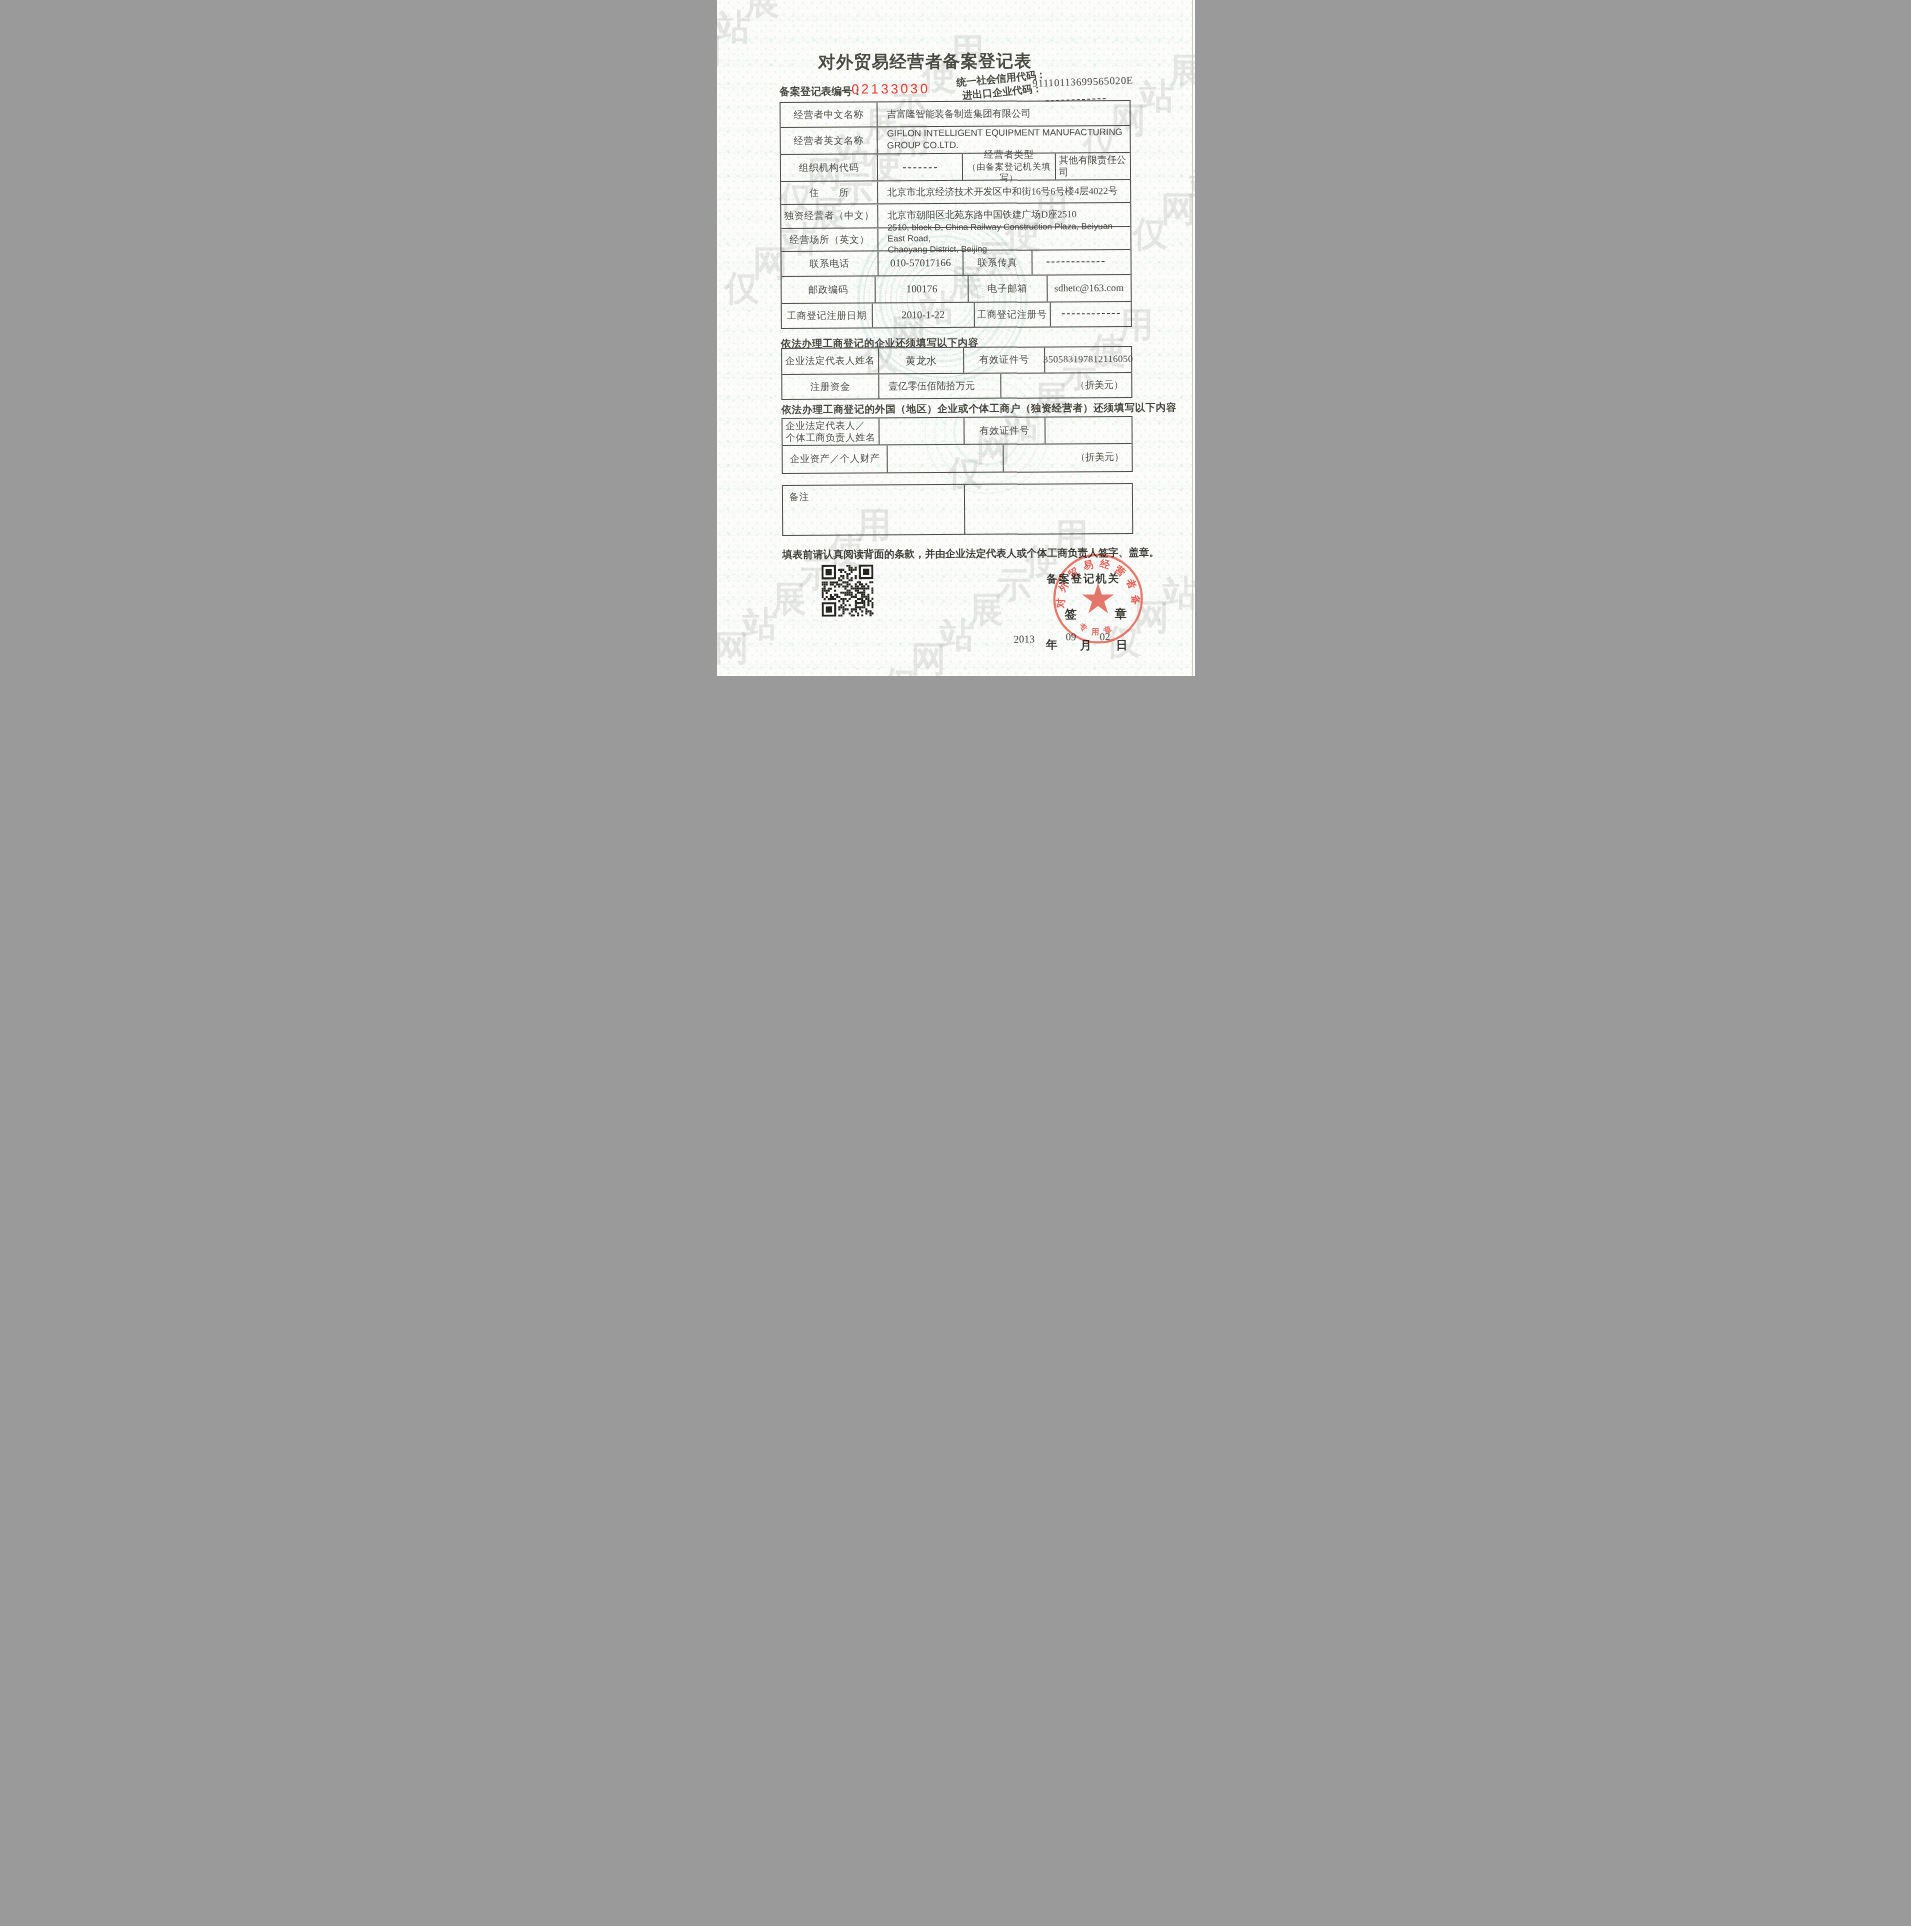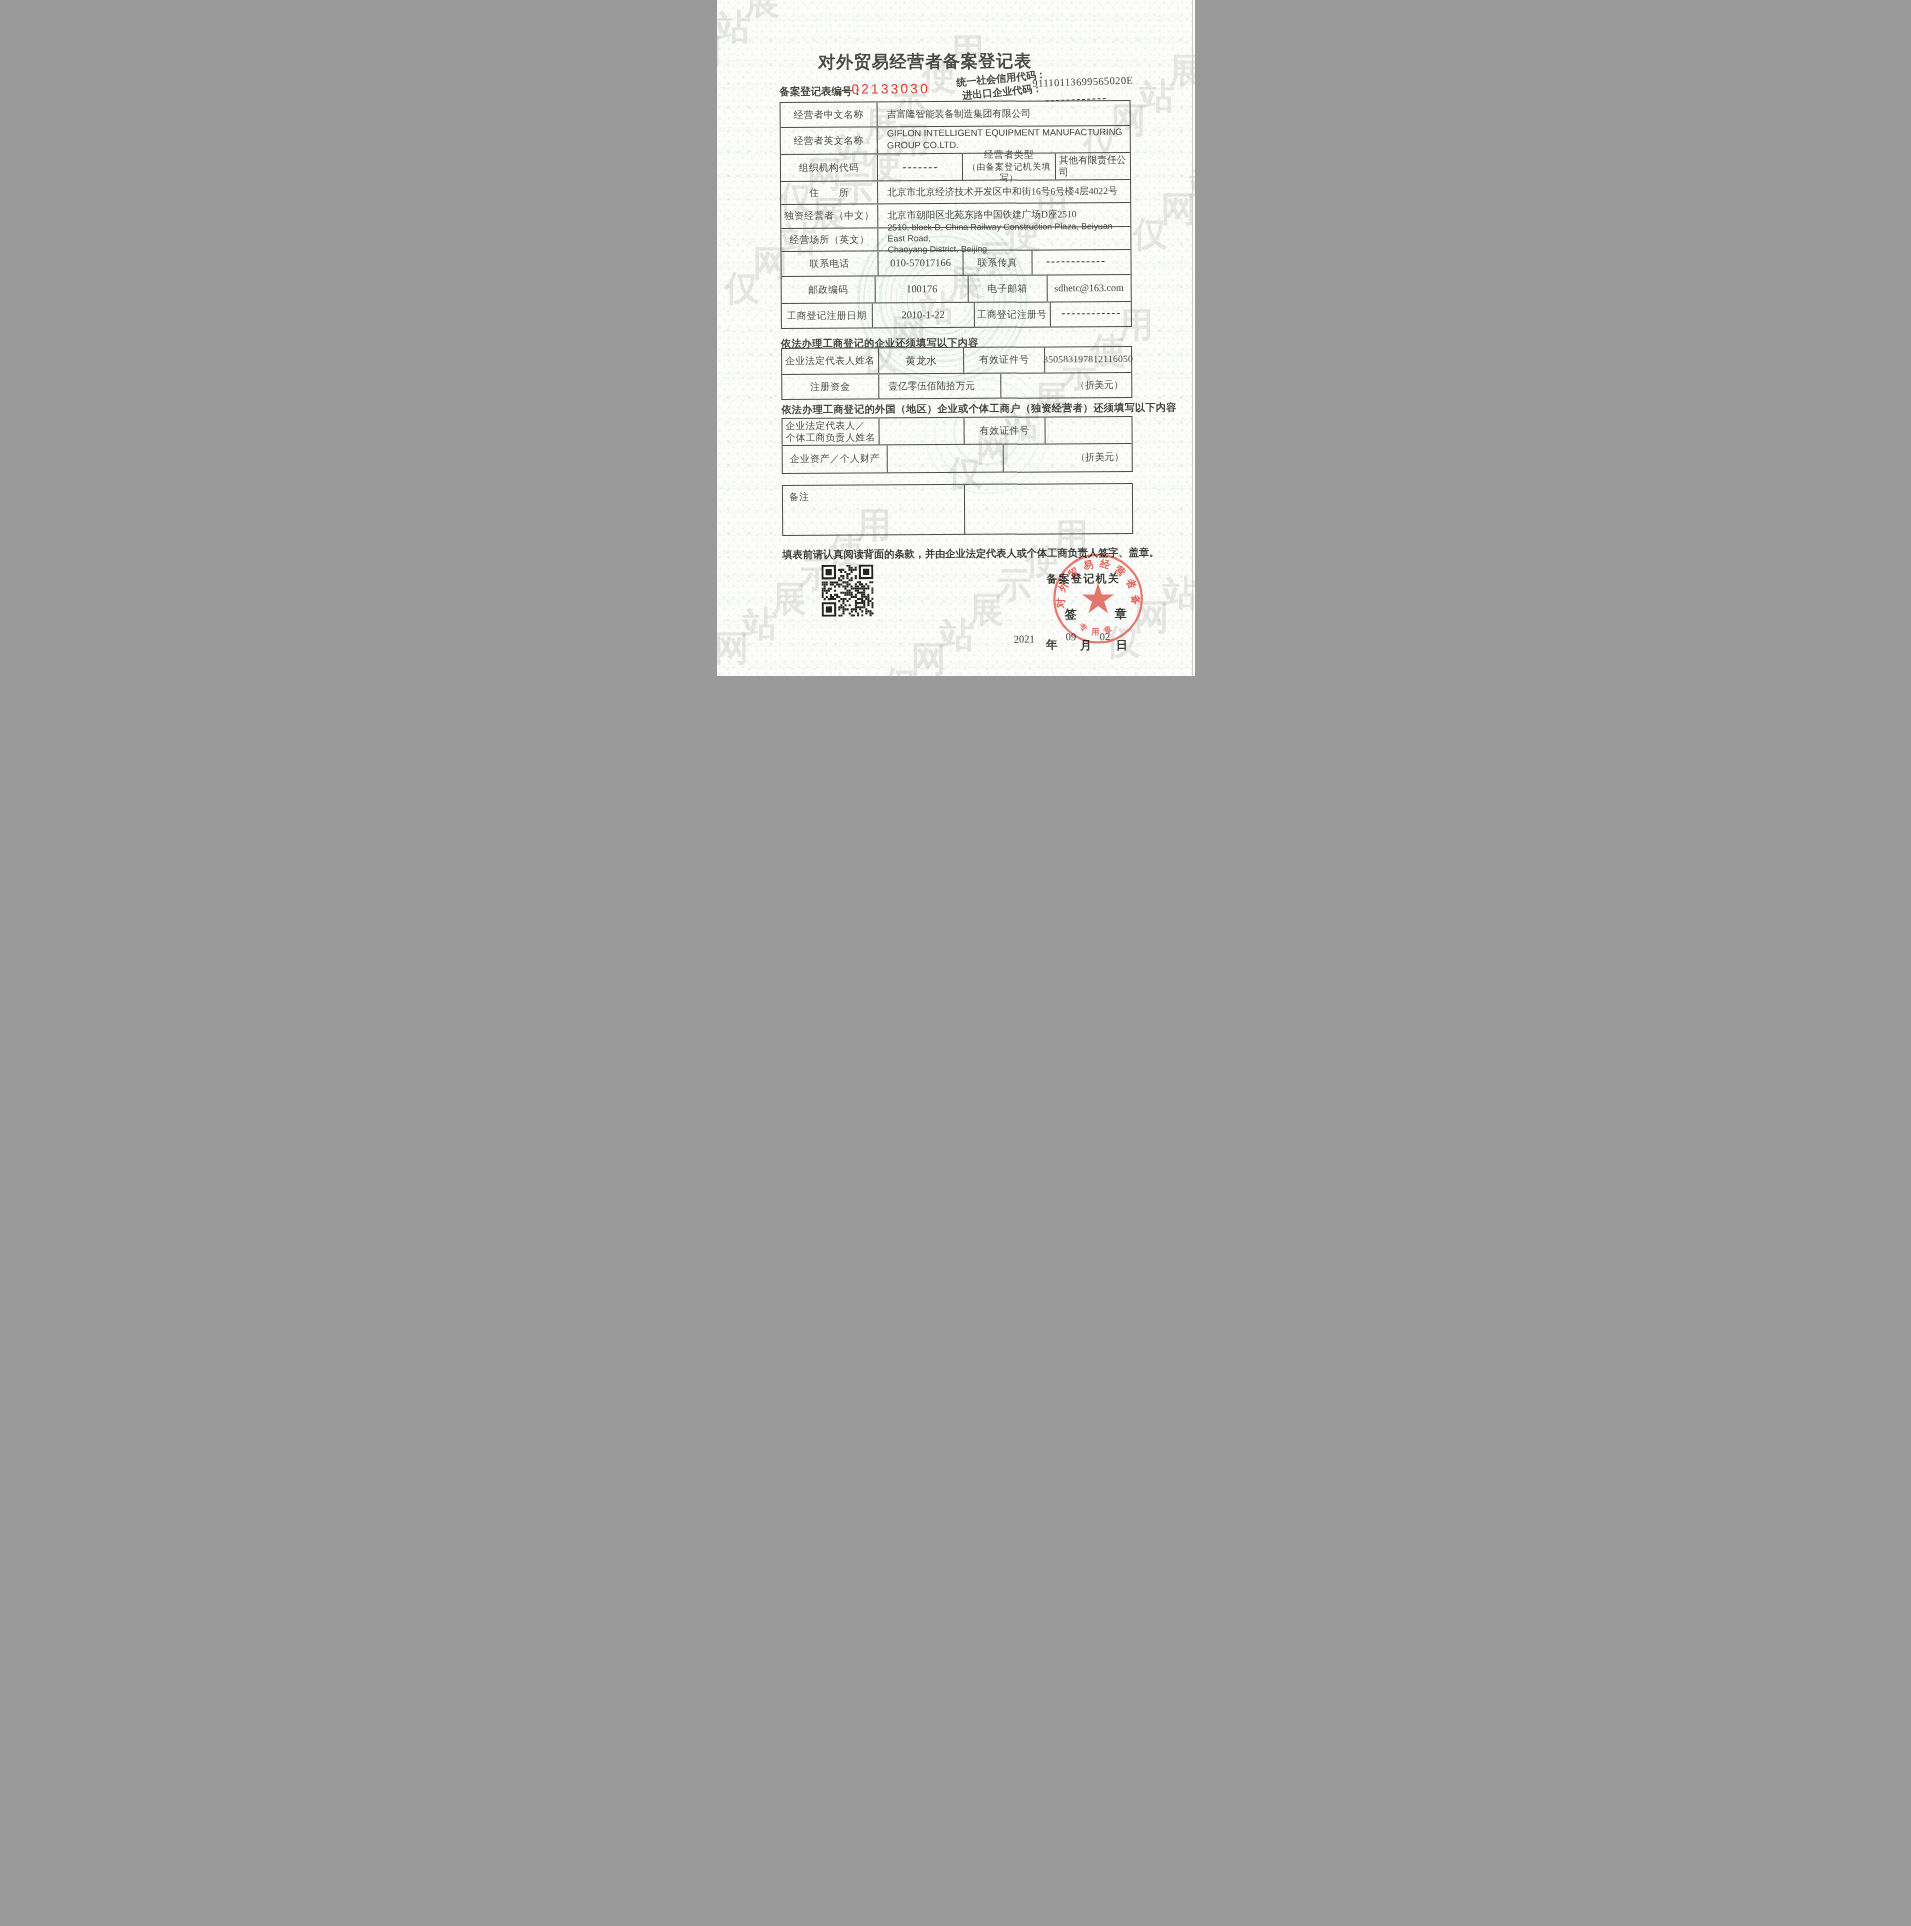--- a/index.html
+++ b/index.html
@@ -548,21 +548,21 @@
         <rect x="103.36000000000001" y="5.44" width="27.200000000000003" height="27.200000000000003" fill="#fff"></rect>
         <rect x="108.80000000000001" y="10.88" width="16.32" height="16.32" fill="#25241f"></rect>
         <rect x="0" y="97.92" width="38.080000000000005" height="38.080000000000005" fill="#25241f"></rect>
         <rect x="5.44" y="103.36000000000001" width="27.200000000000003" height="27.200000000000003" fill="#fff"></rect>
         <rect x="10.88" y="108.80000000000001" width="16.32" height="16.32" fill="#25241f"></rect>
       </svg>
 
     <div class="abs authority">备案登记机关</div>
     <div class="abs sign">签　章</div>
 
-    <div class="abs dt" style="left:295px;top:634px">2021</div>
+    <div class="abs dt" style="left:295px;top:634px">2013</div>
     <div class="abs dt-l" style="left:327px;top:638px">年</div>
     <div class="abs dt" style="left:347px;top:632px">09</div>
     <div class="abs dt-l" style="left:361px;top:639px">月</div>
     <div class="abs dt" style="left:381px;top:632px">02</div>
     <div class="abs dt-l" style="left:397px;top:639px">日</div>
 
     <svg id="stamp" width="109" height="109" viewBox="0 0 284 284">
       <defs>
         <path id="arcTop" d="M 56 172 A 89 89 0 1 1 228 172" fill="none"></path>
         <path id="arcBot" d="M 80 198 A 70 70 0 0 0 204 198" fill="none"></path>

